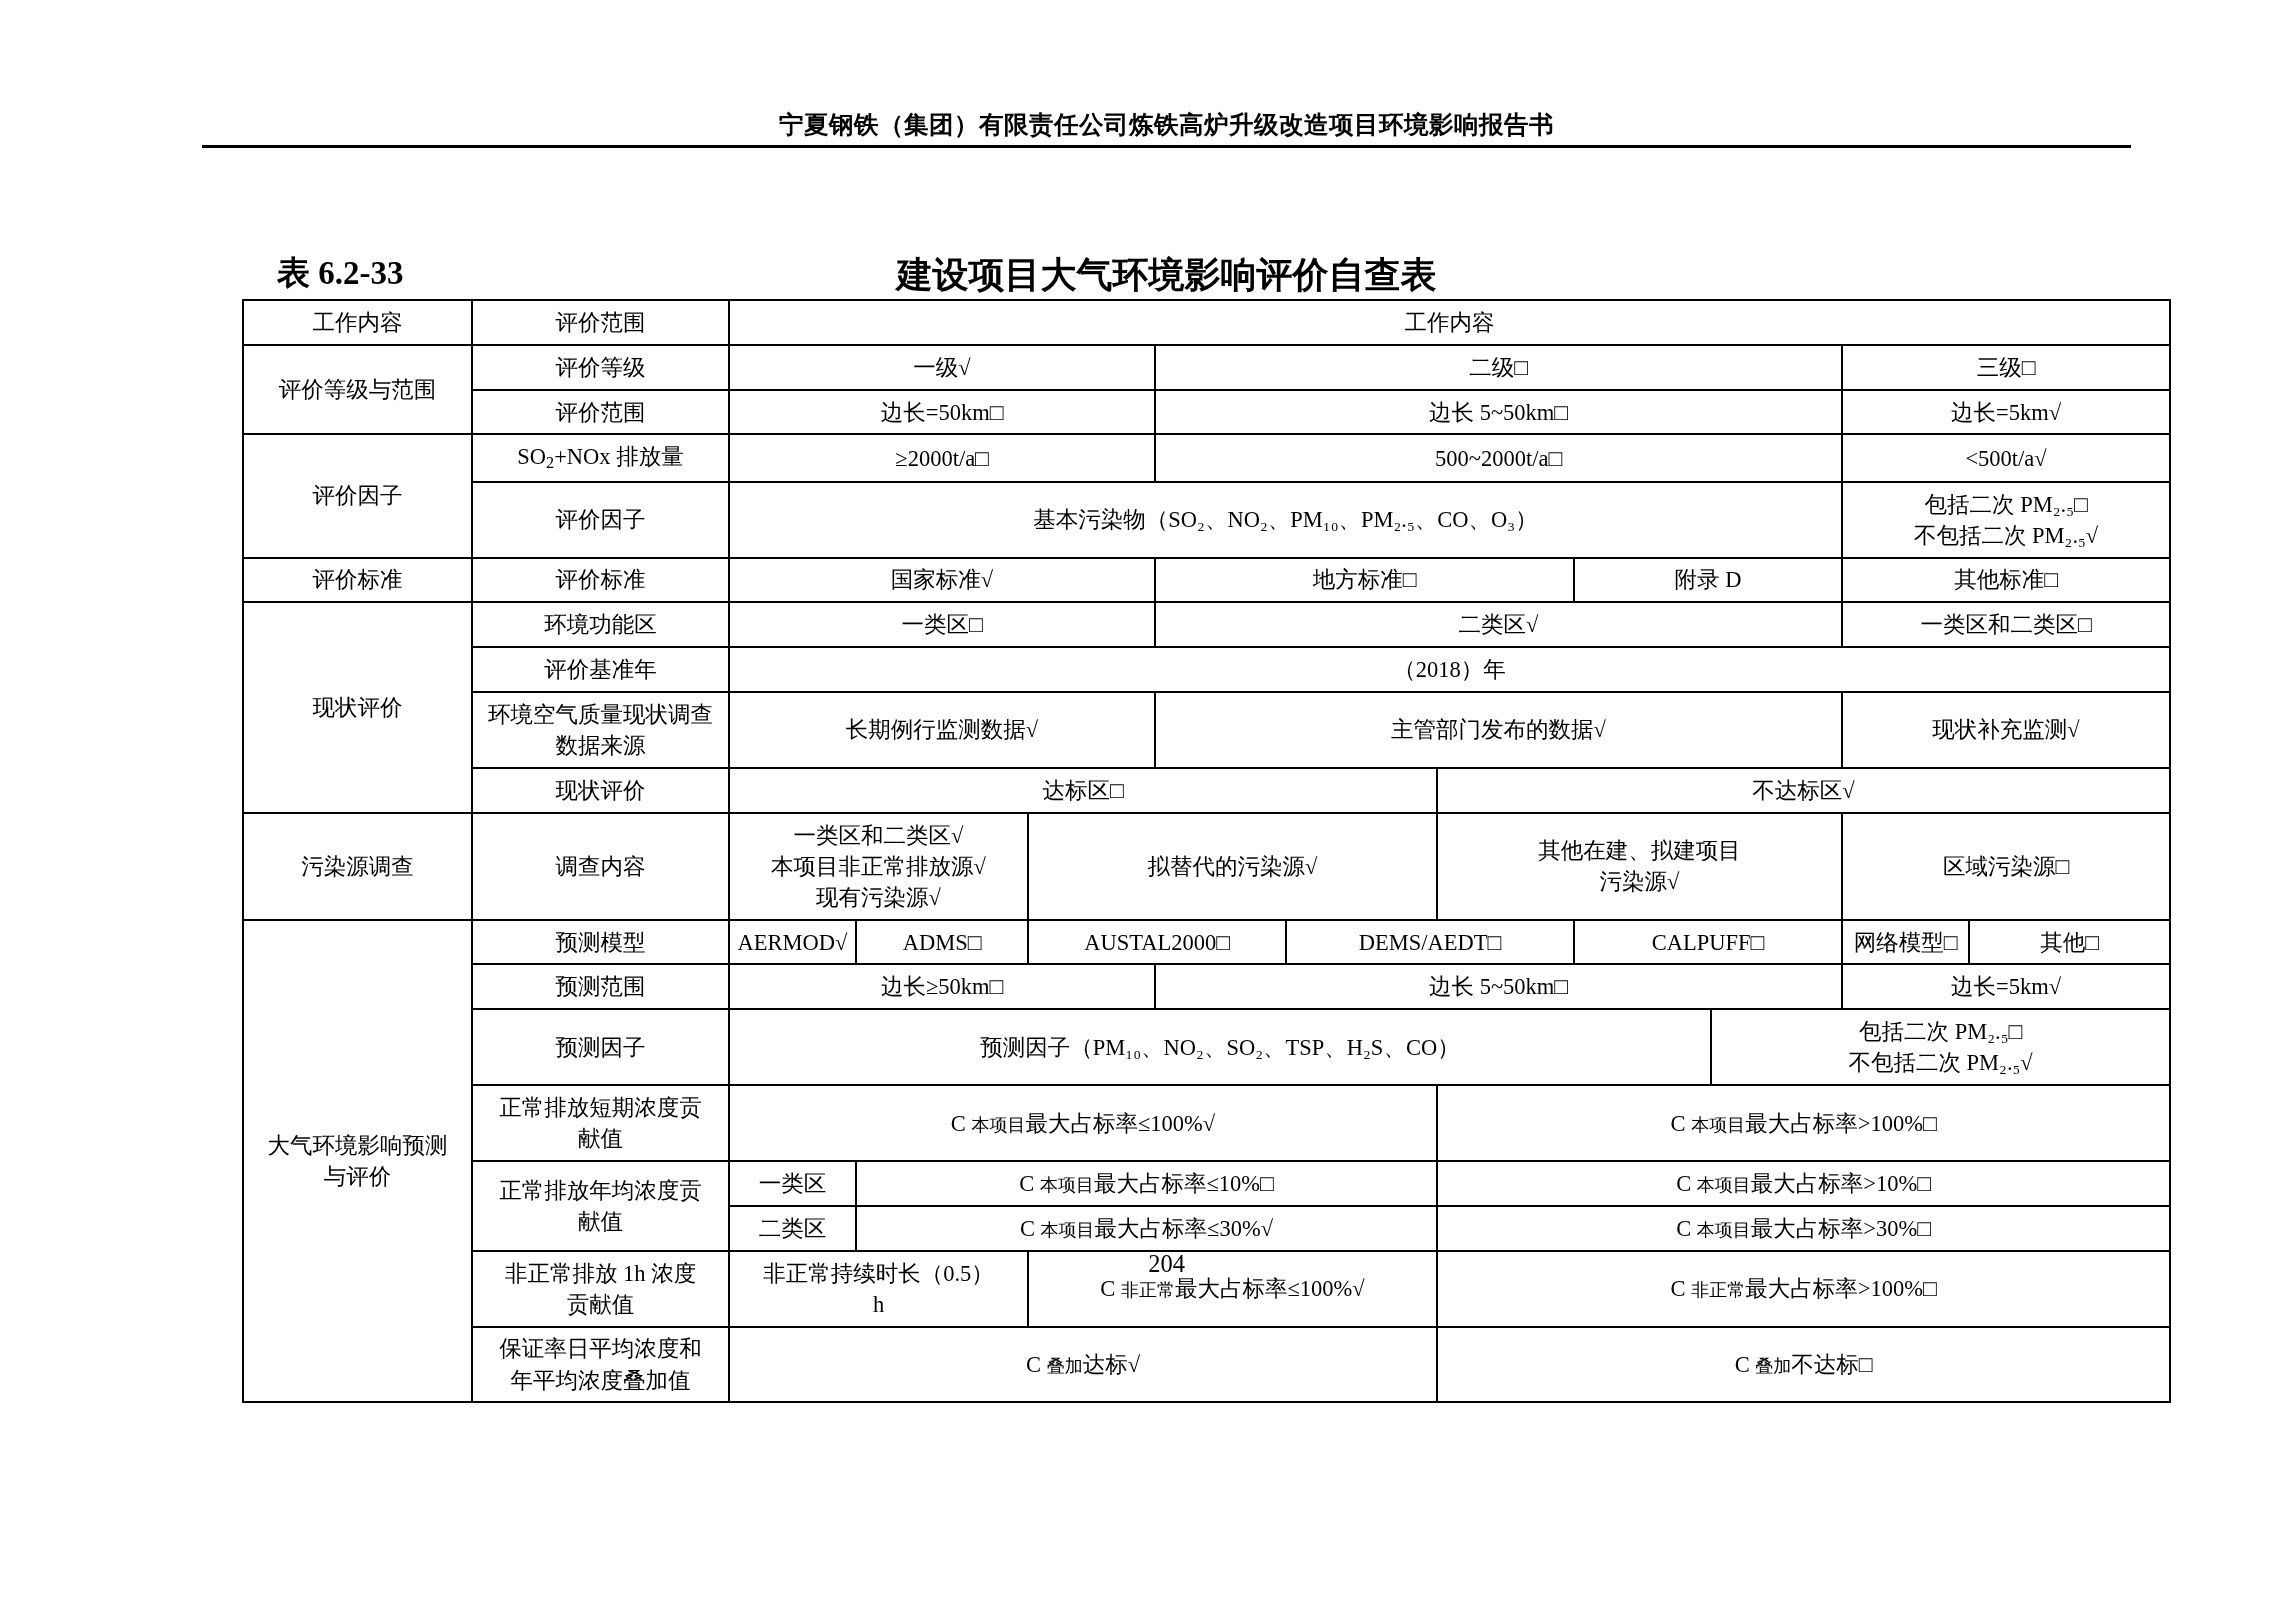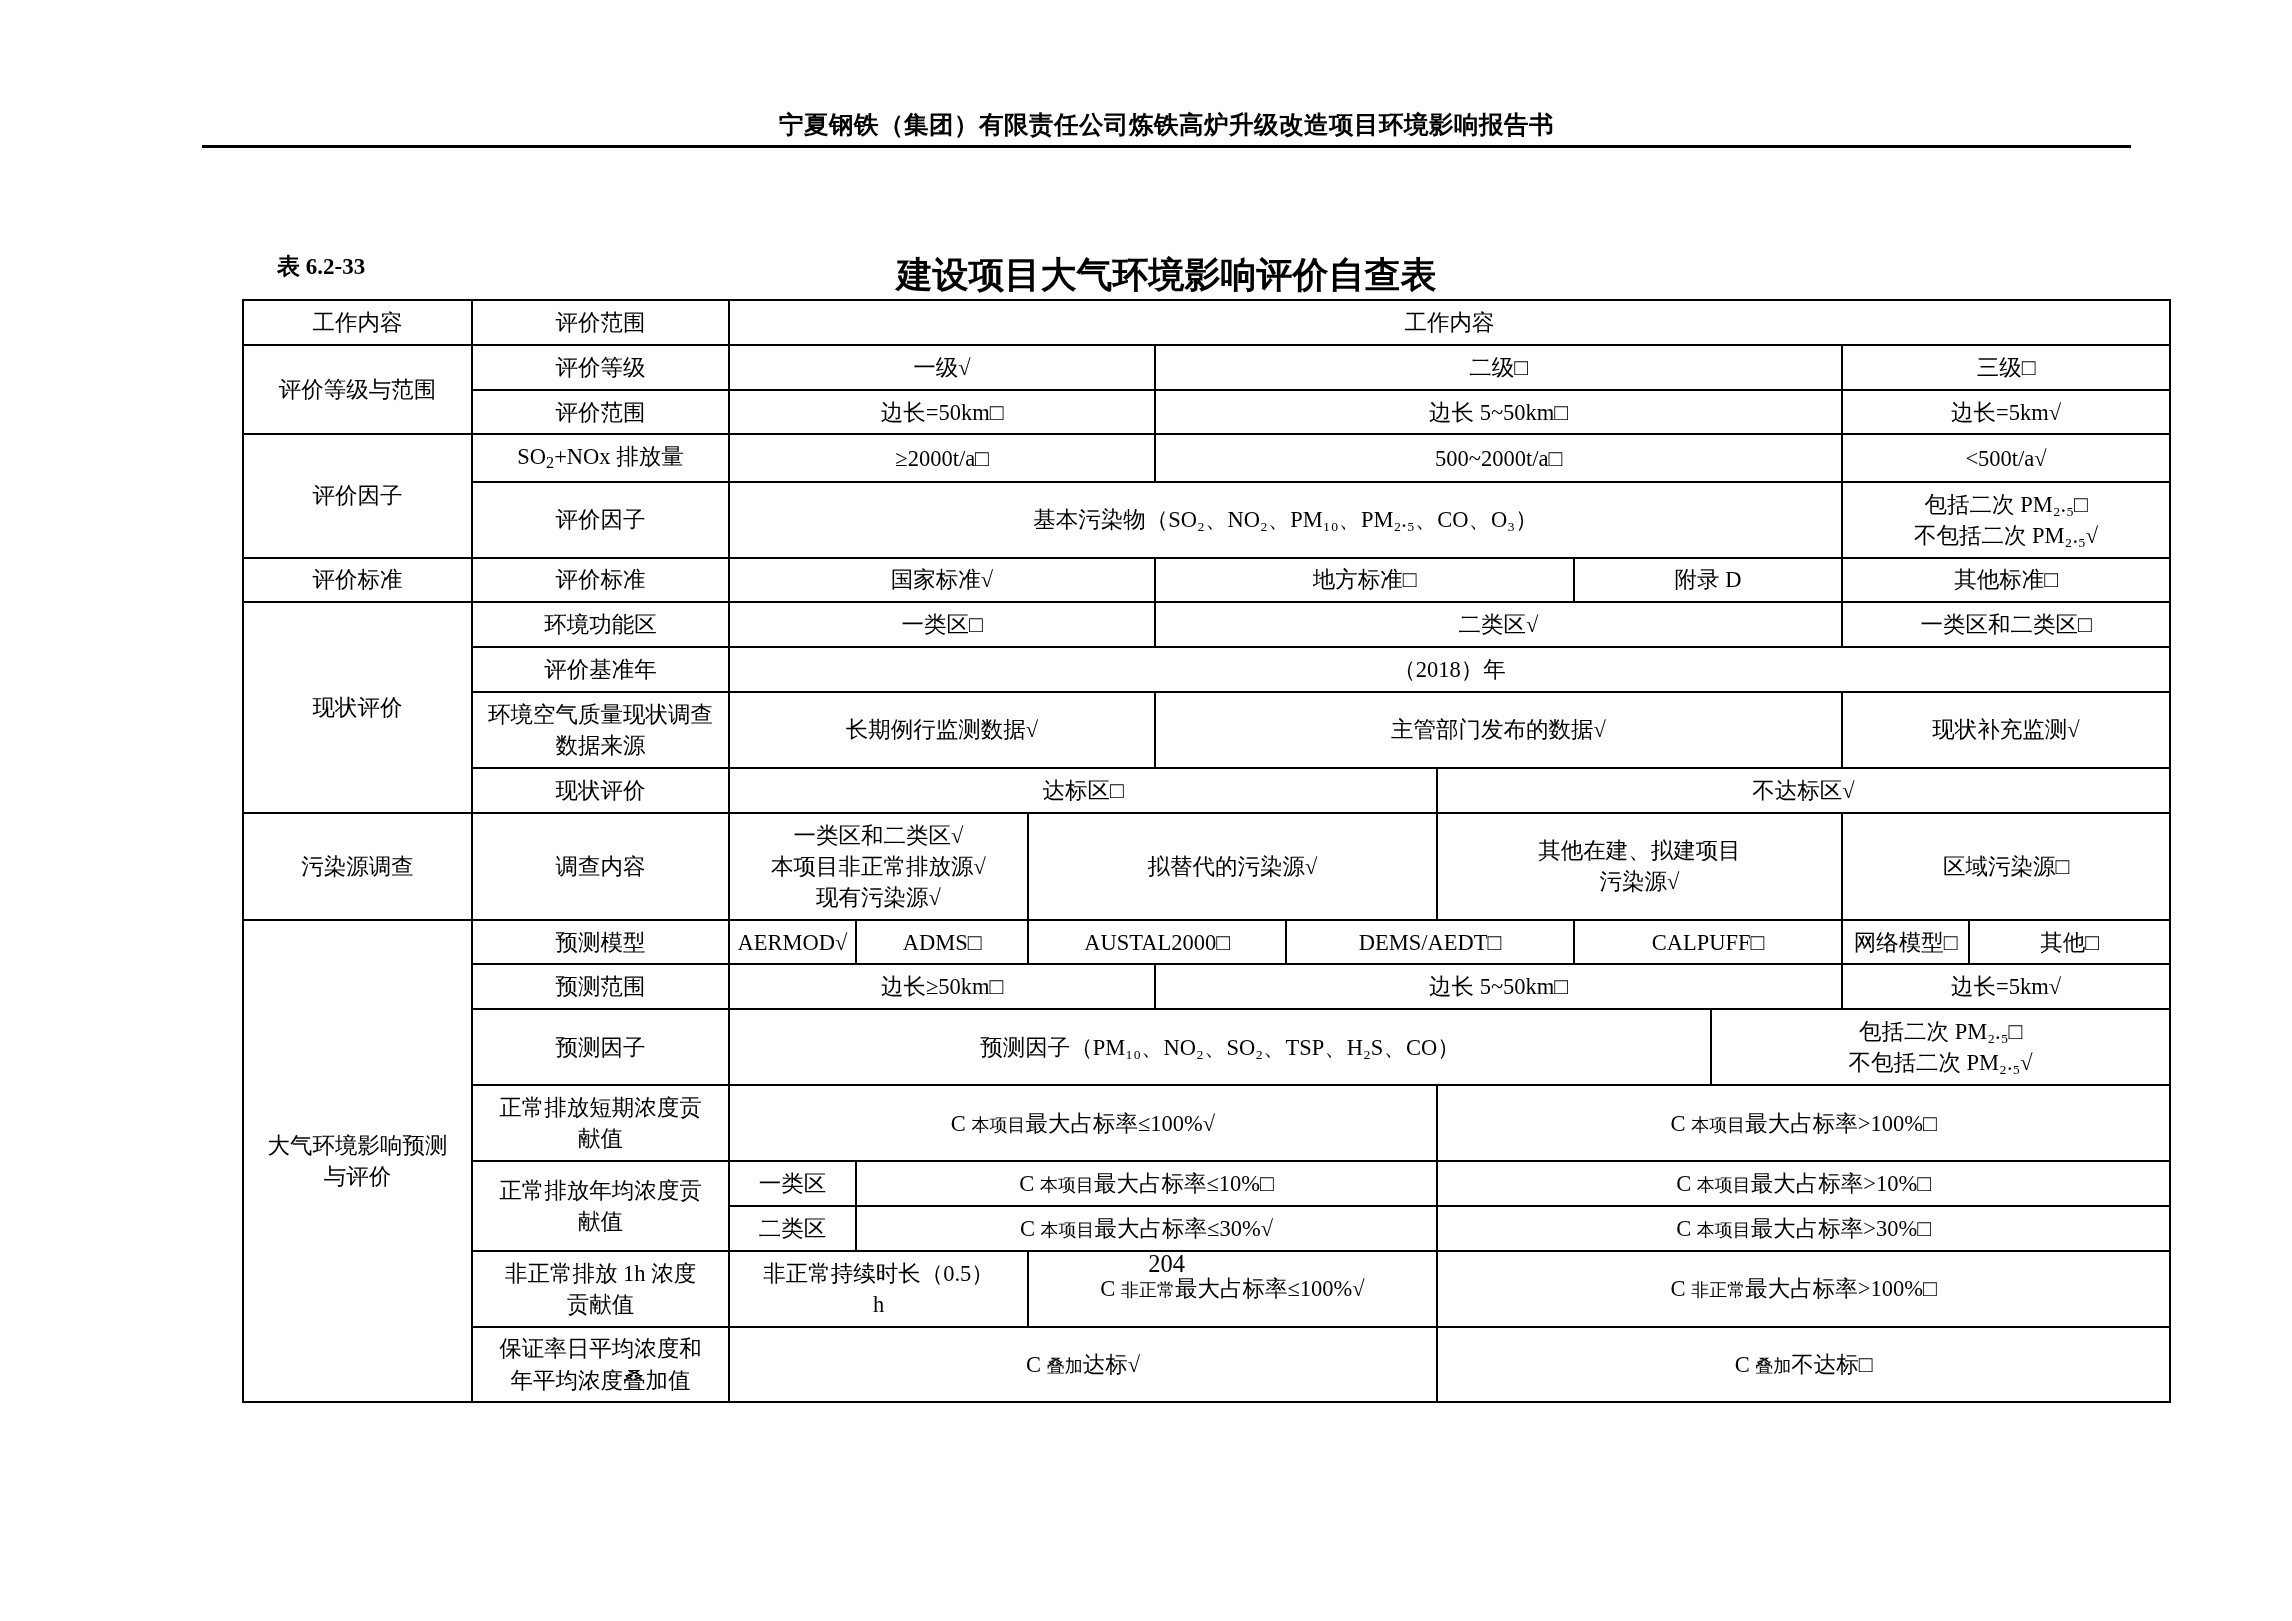--- a/index.html
+++ b/index.html
@@ -36,21 +36,21 @@
     left: 182px;
     top: 145px;
     width: 1929px;
     height: 2.9px;
     background: #000;
   }
   .table-no {
     position: absolute;
     left: 257px;
     top: 251px;
-    font-size: 23px;
+    font-size: 33px;
     font-weight: bold;
   }
   .table-caption {
     position: absolute;
     left: 0; top: 251px;
     width: 2293px;
     text-align: center;
     font-size: 36px;
     font-weight: bold;
   }

